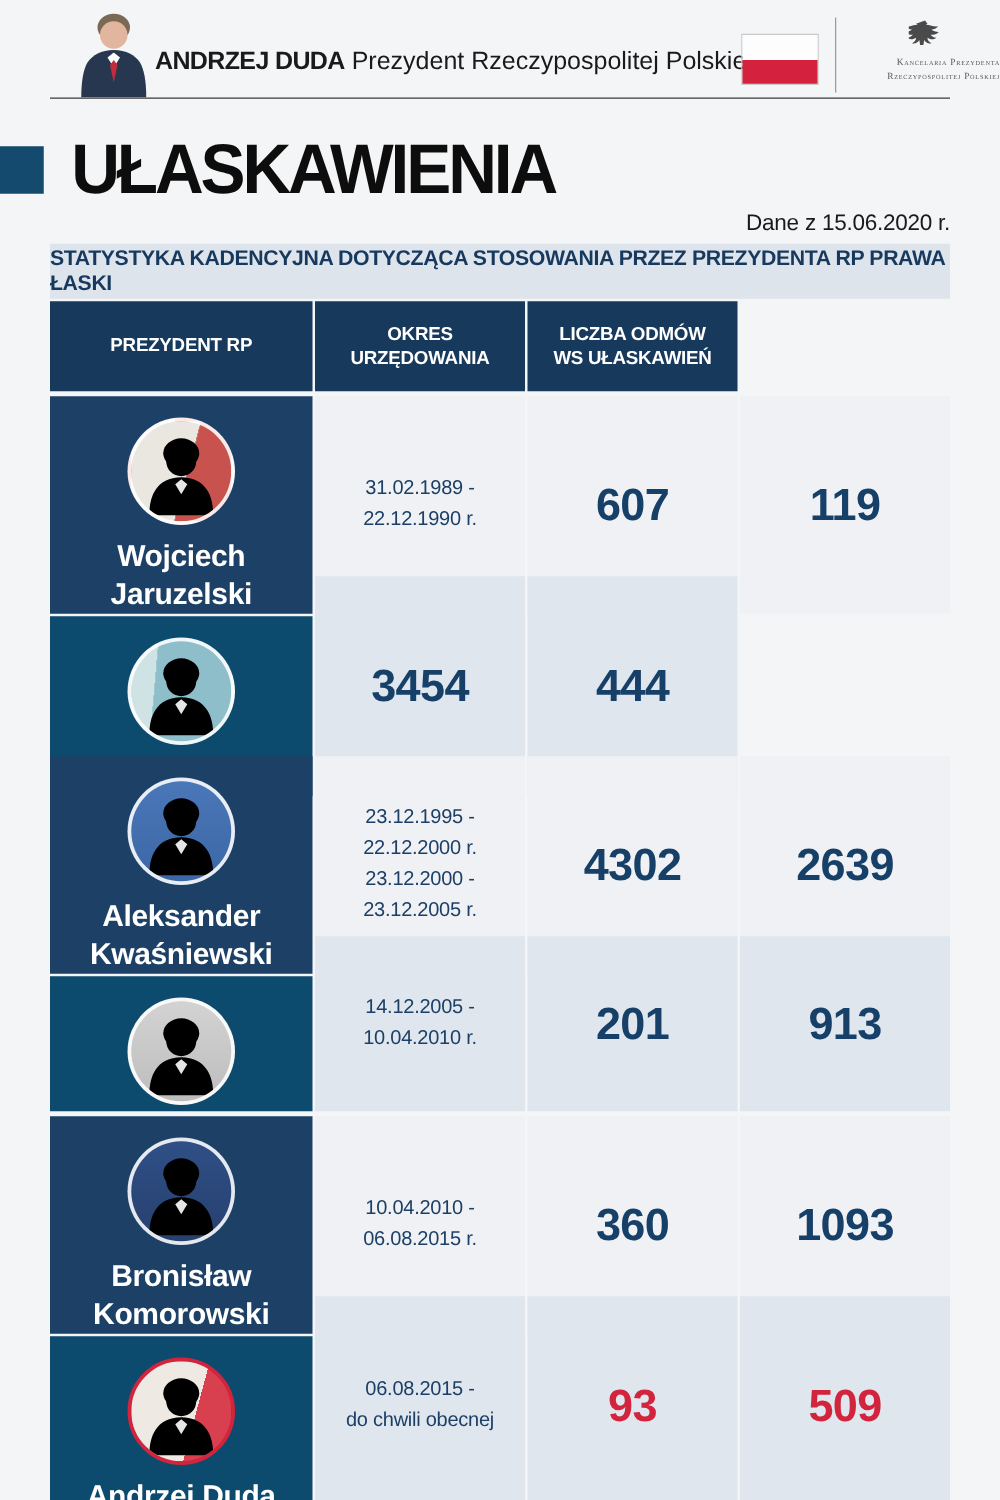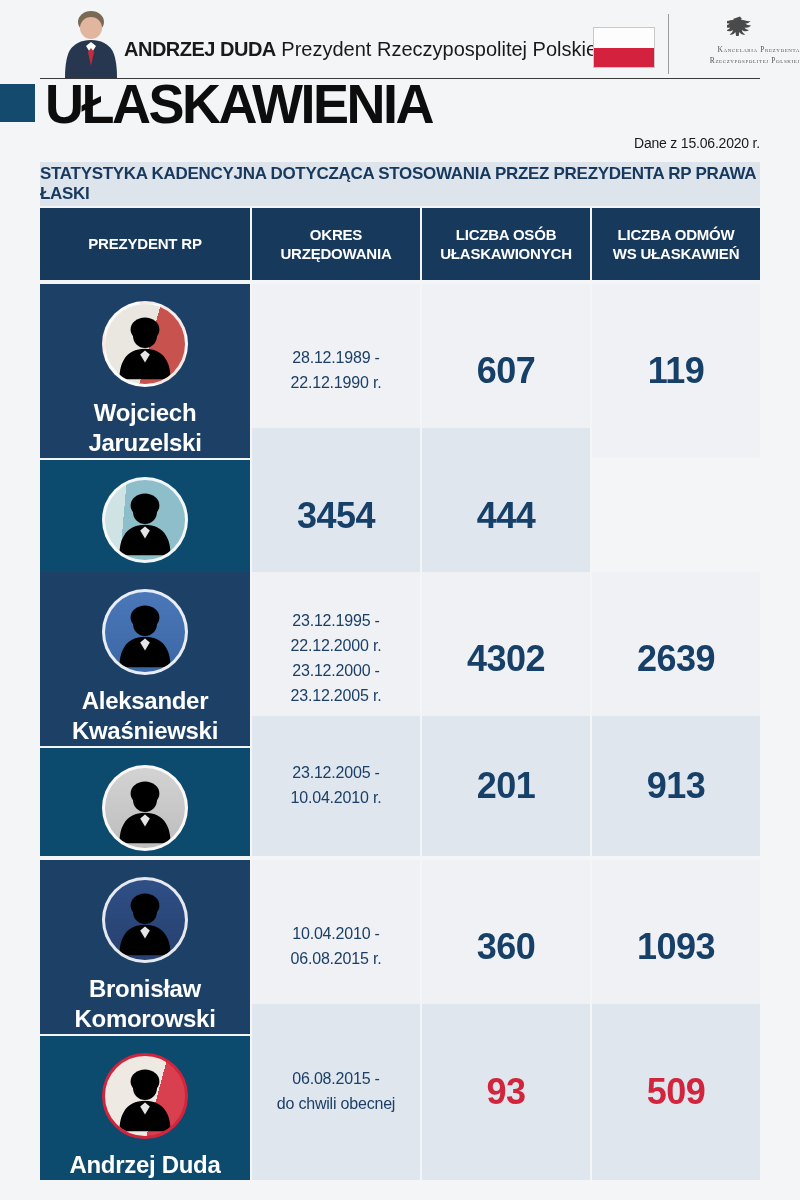--- a/index.html
+++ b/index.html
@@ -22,27 +22,27 @@
   .pl-flag .half-bottom { height:50%; background:#d4213d; }
   .hdr-divider { position:absolute; left:628px; top:14px; width:1px; height:60px; background:#9b9b9b; }
   .chancellery { position:absolute; left:640px; top:14px; width:120px; text-align:right; }
   .chancellery .eagle { width:26px; height:27px; margin:0 auto 4px; }
   .chancellery .eagle svg { width:100%; height:100%; }
   .chancellery .c-line {
     font-family:"Liberation Serif", serif; font-variant:small-caps;
     font-size:7.5px; letter-spacing:0.6px; color:#555; line-height:1.45; white-space:nowrap;
   }
   
-  .title-row { display:flex; align-items:center; height:48px; }
+  .title-row { margin-top:33px; display:flex; align-items:center; height:48px;gap:12px; }
   .title-square { width:35px; height:38px; background:#134a6d; }
   .page-title {
     margin-left:10px; font-size:54px; font-weight:bold; color:#0d0d0d;
     letter-spacing:-2.5px; line-height:1; transform:scaleY(1.04); transform-origin:left center;
   }
-  .date-note { margin:8px 40px 0; text-align:right; font-size:14px; color:#1a1a1a; letter-spacing:-0.2px; height:17px; }
+  .date-note { margin:8px 40px 0; text-align:right; font-size:18px; color:#1a1a1a; letter-spacing:-0.2px; height:17px; }
   
   .banner {
     margin:10px 40px 2px; height:44px; background:#dee4ec;
     display:flex; align-items:center; justify-content:center;
   }
   .banner-text { font-size:17px; font-weight:bold; color:#17395e; letter-spacing:-0.3px; }
   
   .stat-table { margin:0 40px; }
   .trow { display:grid; grid-template-columns:210px 168px 168px 168px; column-gap:2px; }
   .thead { height:72px; }
@@ -132,39 +132,37 @@
 
 <div class="banner">
   <div class="banner-text">STATYSTYKA KADENCYJNA DOTYCZĄCA STOSOWANIA PRZEZ PREZYDENTA RP PRAWA ŁASKI</div>
 </div>
 
 <div class="stat-table">
   <div class="trow thead">
     <div class="hcell">PREZYDENT RP</div>
     <div class="hcell">OKRES
 URZĘDOWANIA</div>
-    <div class="hcell">LICZBA OSÓB
-UŁASKAWIONYCH</div>
     <div class="hcell">LICZBA ODMÓW
 WS UŁASKAWIEŃ</div>
   </div>
 
   <div class="tbody">
 
     <div class="trow body odd">
       <div class="cell president">
         <div class="avatar av-jaruzelski person">
           <svg>
               <use href="#sym-person"></use>
             </svg>
         </div>
         <div class="pname">Wojciech Jaruzelski</div>
       </div>
       <div class="cell data period">
-        <span>28.12.1989 - 22.12.1990 r.</span>
+        <span>31.02.1989 - 22.12.1990 r.</span>
         <span></span>
       </div>
       <div class="cell data num">607</div>
       <div class="cell data num">119</div>
     </div>
 
     <div class="trow body even">
       <div class="cell president">
         <div class="avatar av-walesa person">
           <svg>
@@ -196,21 +194,21 @@
 
     <div class="trow body even">
       <div class="cell president">
         <div class="avatar av-kaczynski person">
           <svg>
               <use href="#sym-person"></use>
             </svg>
         </div>
       </div>
       <div class="cell data period">
-        <span>23.12.2005 - 10.04.2010 r.</span>
+        <span>14.12.2005 - 10.04.2010 r.</span>
         <span></span>
       </div>
       <div class="cell data num">201</div>
       <div class="cell data num">913</div>
     </div>
 
     <div class="trow body odd">
       <div class="cell president">
         <div class="avatar av-komorowski person">
           <svg>

